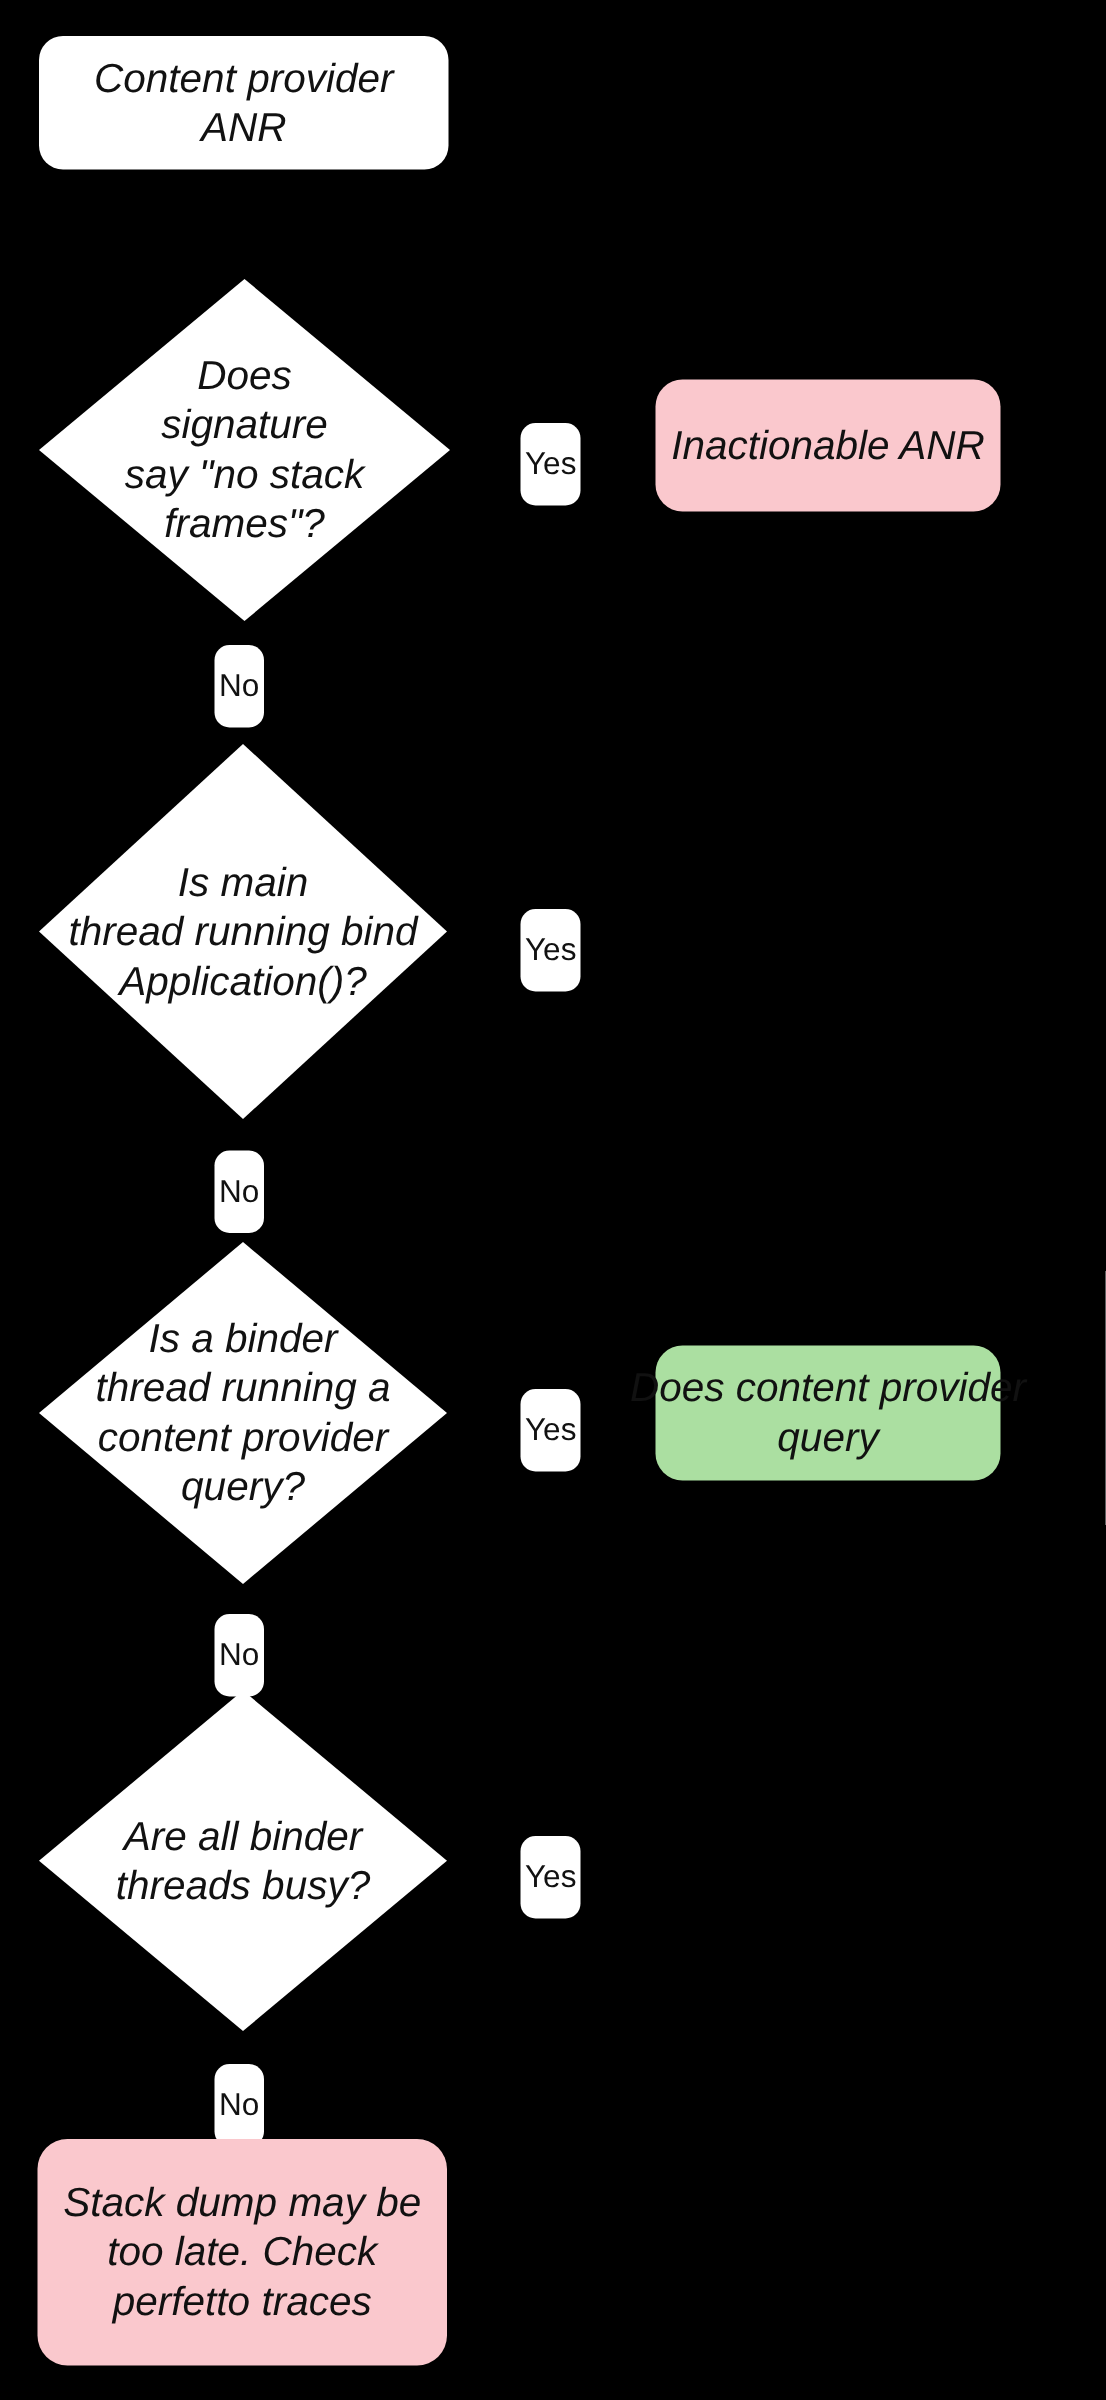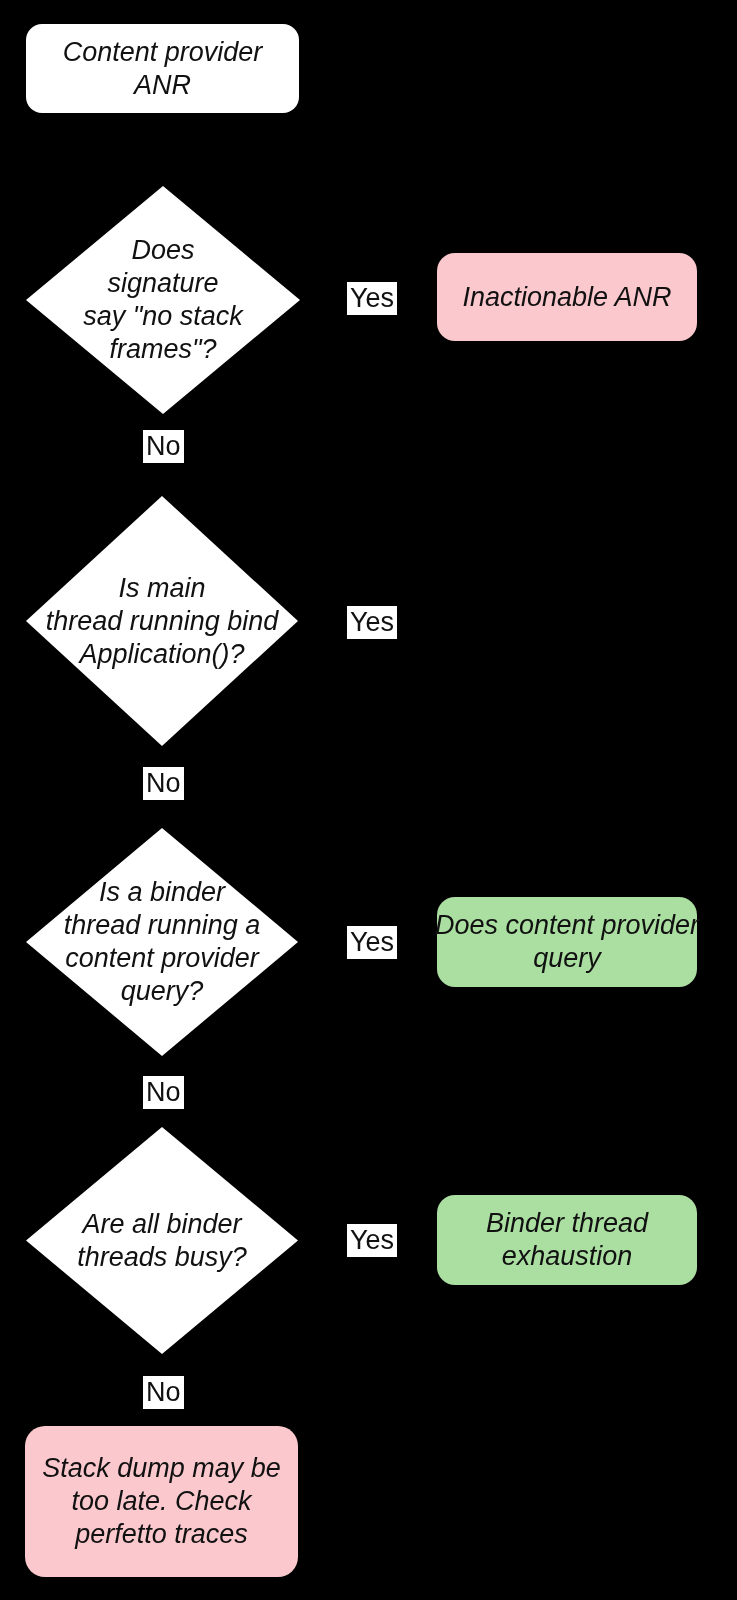--- a/index.html
+++ b/index.html
@@ -27,34 +27,35 @@
   }
   .diamond {
     position: absolute;
     display: flex;
     align-items: center;
     justify-content: center;
     clip-path: polygon(50% 0%, 100% 50%, 50% 100%, 0% 50%);
   }
   .outcome {
     position: absolute;
-    width: 260px;
+    width: 230px;
     height: 88px;
     display: flex;
     align-items: center;
     justify-content: center;
     border-radius: 18px;
   }
   .edge-label {
     position: absolute;
     display: inline-block;
-    padding: 1px 3px;
-    font-size: 27px;
+    padding: 12px 3px;
+    font-size: 21px;
     line-height: 31px;
     white-space: pre;
+    border-radius: 10px;
   }
 
   
   #start-node   { left: 26px;  top: 24px;   width: 273px; height: 89px;  }
   #decision-1   { left: 26px;  top: 186px;  width: 274px; height: 228px; }
   #decision-2   { left: 26px;  top: 496px;  width: 272px; height: 250px; }
   #decision-3   { left: 26px;  top: 828px;  width: 272px; height: 228px; }
   #decision-4   { left: 26px;  top: 1127px; width: 272px; height: 227px; }
   #outcome-1    { left: 437px; top: 253px;  }
   #outcome-2    { left: 437px; top: 577px;  height: 90px; }
@@ -111,24 +112,20 @@
     <div class="node-text">Does content provider
 query</div>
   </div>
   <div id="no-label-3" class="edge-label" style="background: rgb(255, 255, 255);">No</div>
 
   <div id="decision-4" class="diamond" style="background: rgb(255, 255, 255);">
     <div class="node-text">Are all binder
 threads busy?</div>
   </div>
   <div id="yes-label-4" class="edge-label" style="background: rgb(255, 255, 255);">Yes</div>
-  <div id="outcome-4" class="outcome" style="background: rgb(171, 223, 161);">
-    <div class="node-text">Binder thread
-exhaustion</div>
-  </div>
   <div id="no-label-4" class="edge-label" style="background: rgb(255, 255, 255);">No</div>
 
   <div id="end-node" class="terminal" style="background: rgb(250, 200, 205);">
     <div class="node-text">Stack dump may be
 too late. Check
 perfetto traces</div>
   </div>
 
 </div>
 

